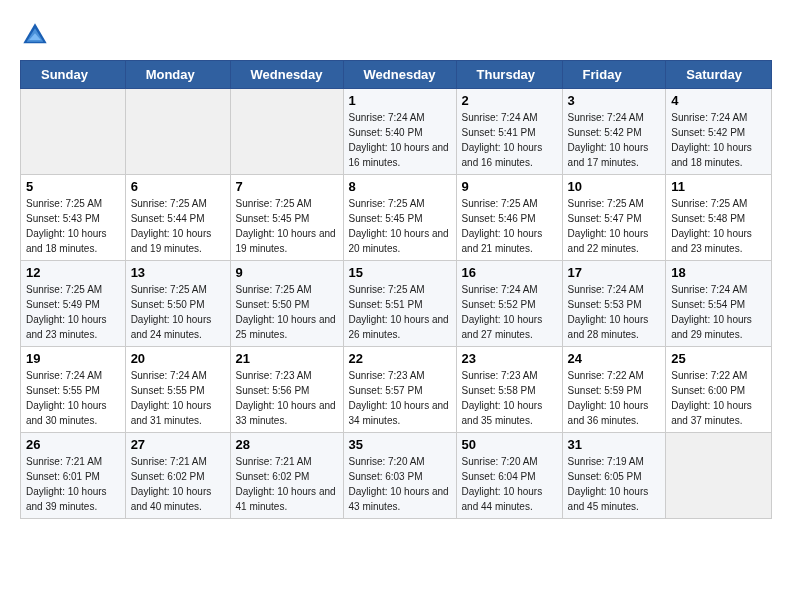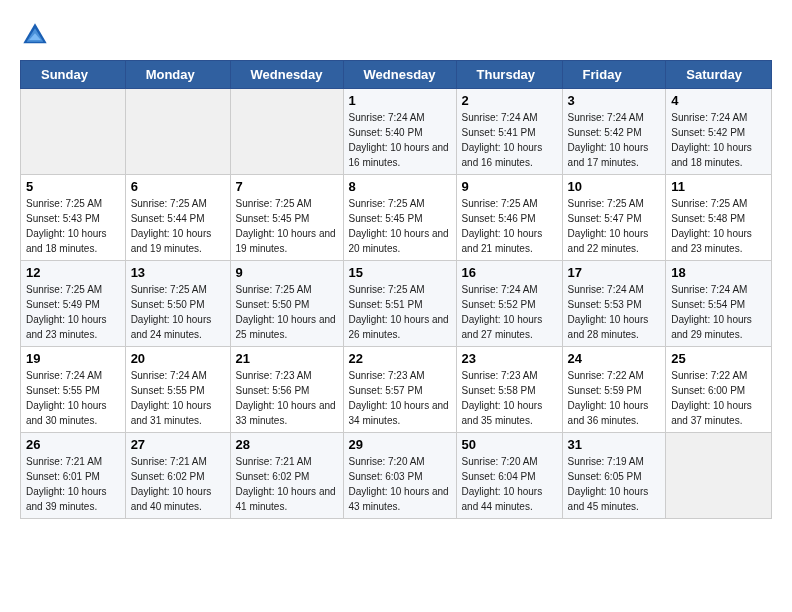--- a/index.html
+++ b/index.html
@@ -291,21 +291,21 @@
 Sunset: 6:02 PM
 Daylight: 10 hours and 40 minutes.</div>
         </td>
         <td>
           <span class="day-num">28</span>
           <div class="day-info" style="white-space: pre-line;">Sunrise: 7:21 AM
 Sunset: 6:02 PM
 Daylight: 10 hours and 41 minutes.</div>
         </td>
         <td>
-          <span class="day-num">29</span>
+          <span class="day-num">35</span>
           <div class="day-info" style="white-space: pre-line;">Sunrise: 7:20 AM
 Sunset: 6:03 PM
 Daylight: 10 hours and 43 minutes.</div>
         </td>
         <td>
           <span class="day-num">50</span>
           <div class="day-info" style="white-space: pre-line;">Sunrise: 7:20 AM
 Sunset: 6:04 PM
 Daylight: 10 hours and 44 minutes.</div>
         </td>

